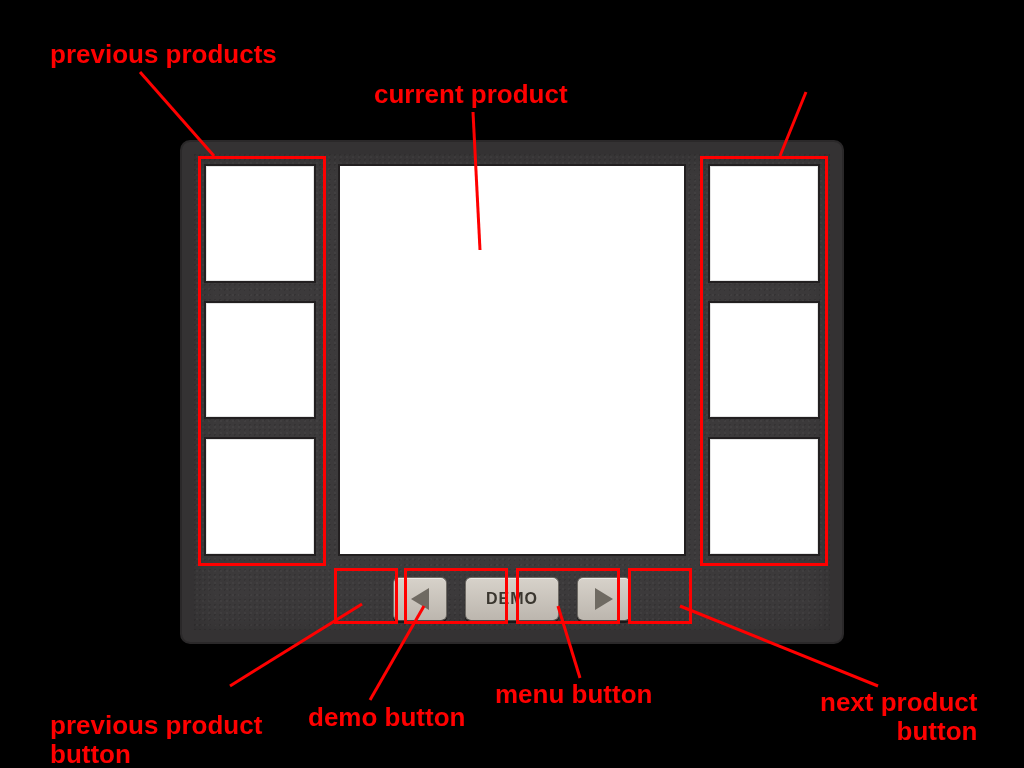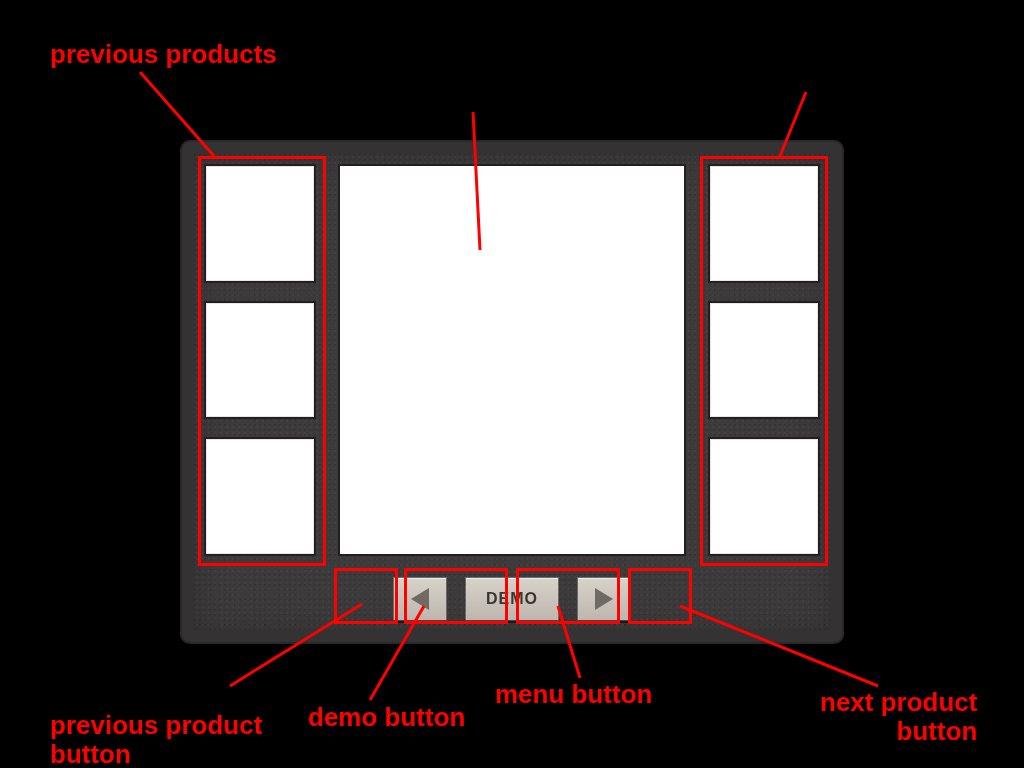--- a/index.html
+++ b/index.html
@@ -21,21 +21,21 @@
   .col{position:absolute;top:0;bottom:0;display:flex;flex-direction:column;gap:18px;}
   .col.left{left:0;width:112px;}
   .col.right{right:0;width:112px;}
   .thumb{flex:1;background:#fff;border:2px solid #221f20;box-shadow:inset 0 0 0 1px rgba(0,0,0,.1);}
   .main{position:absolute;left:134px;right:134px;top:0;bottom:0;background:#fff;border:2px solid #221f20;}
 
   .btnbar{position:absolute;left:0;right:0;bottom:18px;height:50px;display:flex;justify-content:center;align-items:center;gap:18px;}
   .btn{
     height:42px;display:flex;align-items:center;justify-content:center;
     background:linear-gradient(#d7d2ca,#bcb6ae);
-    border:1px solid #6e6a64;border-bottom-color:#4a4743;border-radius:1px;
+    border:1px solid #6e6a64;border-bottom-color:#4a4743;border-radius:6px;
     box-shadow:0 2px 0 rgba(0,0,0,.55), inset 0 1px 0 rgba(255,255,255,.55);
     color:#3a362f;font-weight:700;letter-spacing:1px;cursor:pointer;user-select:none;
   }
   .btn.arrow{width:52px;}
   .btn.text{width:92px;font-size:16px;}
   .tri{width:0;height:0;border-top:11px solid transparent;border-bottom:11px solid transparent;}
   .tri.l{border-right:18px solid #6f6a62;}
   .tri.r{border-left:18px solid #6f6a62;}
 
   
@@ -44,20 +44,21 @@
   svg.lines{position:absolute;left:0;top:0;width:1024px;height:768px;z-index:25;pointer-events:none;}
   svg.lines line{stroke:#ff0000;stroke-width:3;}
 </style>
 </head>
 <body>
 
 <div class="stage">
 
   <div class="label" style="left:50px;top:40px;">previous products</div>
 
+  <div class="label" style="left:374px;top:80px;">current product</div>
 
 
   <div class="label" style="left:50px;top:711px;white-space:pre;">previous product
 button</div>
 
   <div class="label" style="left:308px;top:703px;">demo button</div>
 
   <div class="label" style="left:495px;top:680px;">menu button</div>
 
   <div class="label" style="left:820px;top:688px;white-space:pre;text-align:right;">next product

